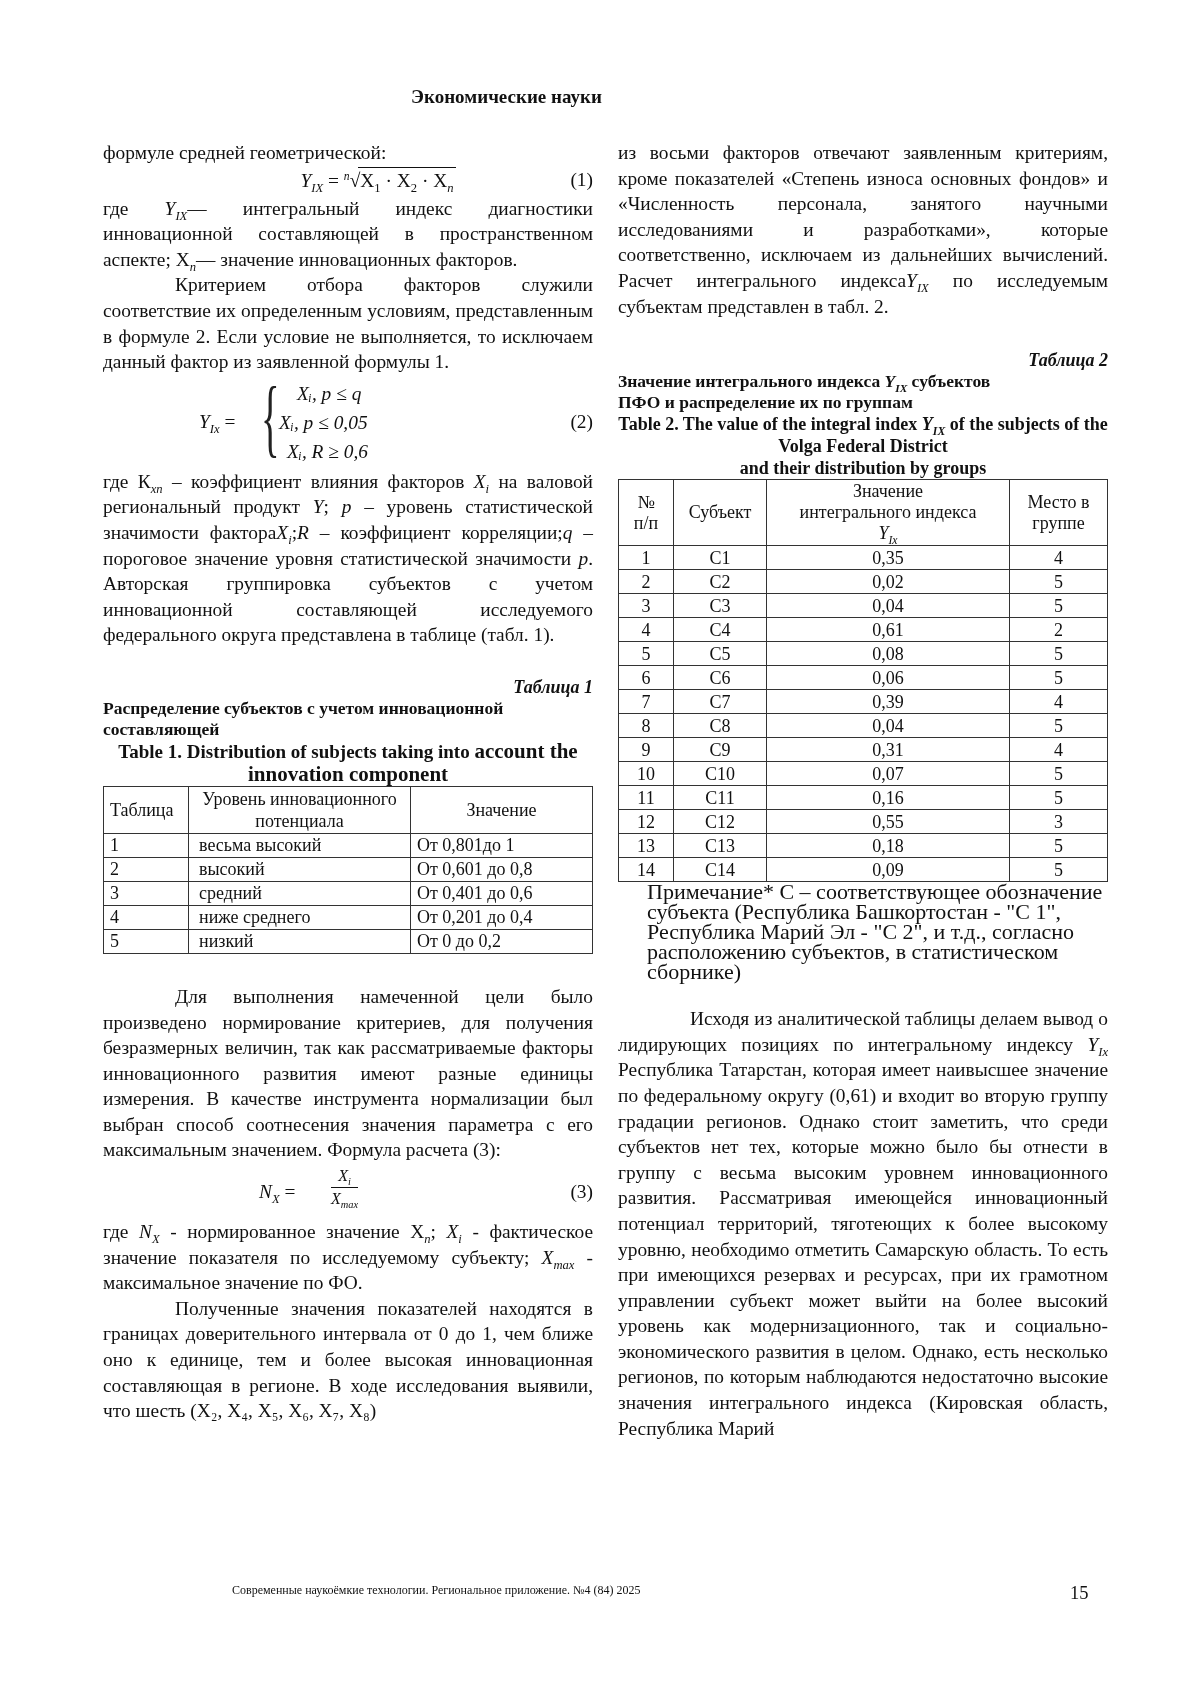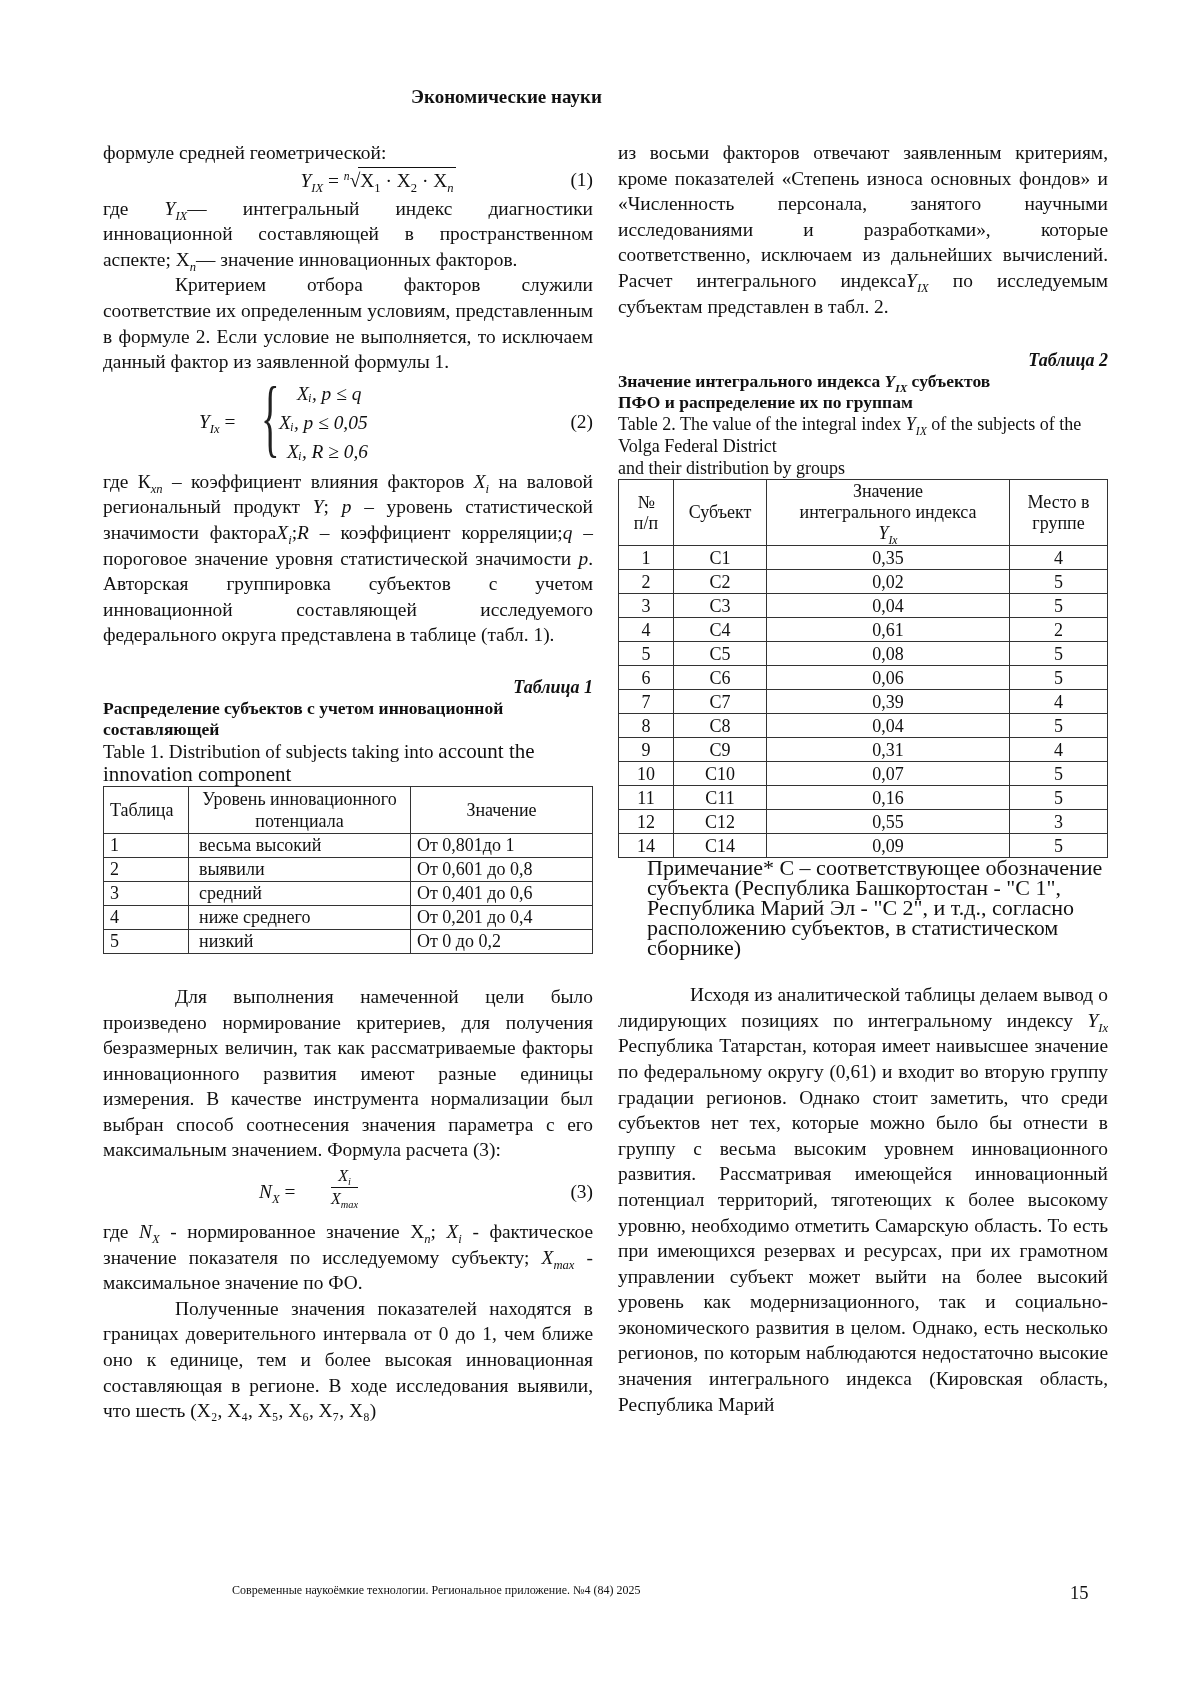--- a/index.html
+++ b/index.html
@@ -25,21 +25,21 @@
   .brace-wrap .cases div:first-child { padding-left: 18px; }
   .brace-wrap .cases div:last-child { padding-left: 8px; }
   .brace-wrap .num { position: absolute; right: 0; top: 30px; }
   .frac-wrap { position: relative; height: 52px; margin: 2px 0; }
   .frac-wrap .lhs { position: absolute; left: 156px; top: 14px; font-style: italic; }
   .frac { position: absolute; left: 228px; top: 0; text-align: center; font-style: italic; font-size: 16px; line-height: 22px; }
   .frac .top { border-bottom: 1.3px solid #111; padding: 0 4px; }
   .frac-wrap .num { position: absolute; right: 0; top: 14px; }
   .tbl-label { text-align: right; font-weight: bold; font-style: italic; font-size: 18px; line-height: 22px; }
   .tbl-title { text-align: left; font-weight: bold; font-size: 17.5px; line-height: 21px; }
-  .tbl-title-en { text-align: left; font-weight: normal; font-size: 19px; line-height: 23px; }
+  .tbl-title-en { text-align: center; font-weight: bold; font-size: 19px; line-height: 23px; }
   .tbl-title-en .big { font-size: 21px; }
   table { border-collapse: collapse; width: 100%; font-size: 18px; line-height: 22px; }
   td, th { border: 1.3px solid #333; font-weight: normal; padding: 1px 6px; }
   .t1 th { text-align: center; }
   .t1 th:first-child { text-align: left; }
   .t1 td { height: 23px; padding-top: 0; padding-bottom: 0; }
   .t1 td:first-child { width: 72px; }
   .t1 td:nth-child(2) { width: 205px; padding-left: 10px; }
   .t2 th { text-align: center; line-height: 21px; }
   .t2 td { text-align: center; height: 23px; padding-top: 0; padding-bottom: 0; }
@@ -97,21 +97,21 @@
     </tr>
     </tbody>
       <tbody id="t1-body">
         <tr>
           <td>1</td>
           <td>весьма высокий</td>
           <td>От 0,801до 1</td>
         </tr>
         <tr>
           <td>2</td>
-          <td>выявили</td>
+          <td>высокий</td>
           <td>От 0,601 до 0,8</td>
         </tr>
         <tr>
           <td>3</td>
           <td>средний</td>
           <td>От 0,401 до 0,6</td>
         </tr>
         <tr>
           <td>4</td>
           <td>ниже среднего</td>
@@ -225,20 +225,26 @@
           <td>0,16</td>
           <td>5</td>
         </tr>
         <tr>
           <td>12</td>
           <td>C12</td>
           <td>0,55</td>
           <td>3</td>
         </tr>
         <tr>
+          <td>13</td>
+          <td>C13</td>
+          <td>0,18</td>
+          <td>5</td>
+        </tr>
+        <tr>
           <td>14</td>
           <td>C14</td>
           <td>0,09</td>
           <td>5</td>
         </tr>
       </tbody>
   </table>
   <div class="note">Примечание* С – соответствующее обозначение субъекта (Республика Башкортостан - "С 1", Республика Марий Эл - "С 2", и т.д., согласно расположению субъектов, в статистическом сборнике)</div>
 
   <div style="height:24px"></div>

